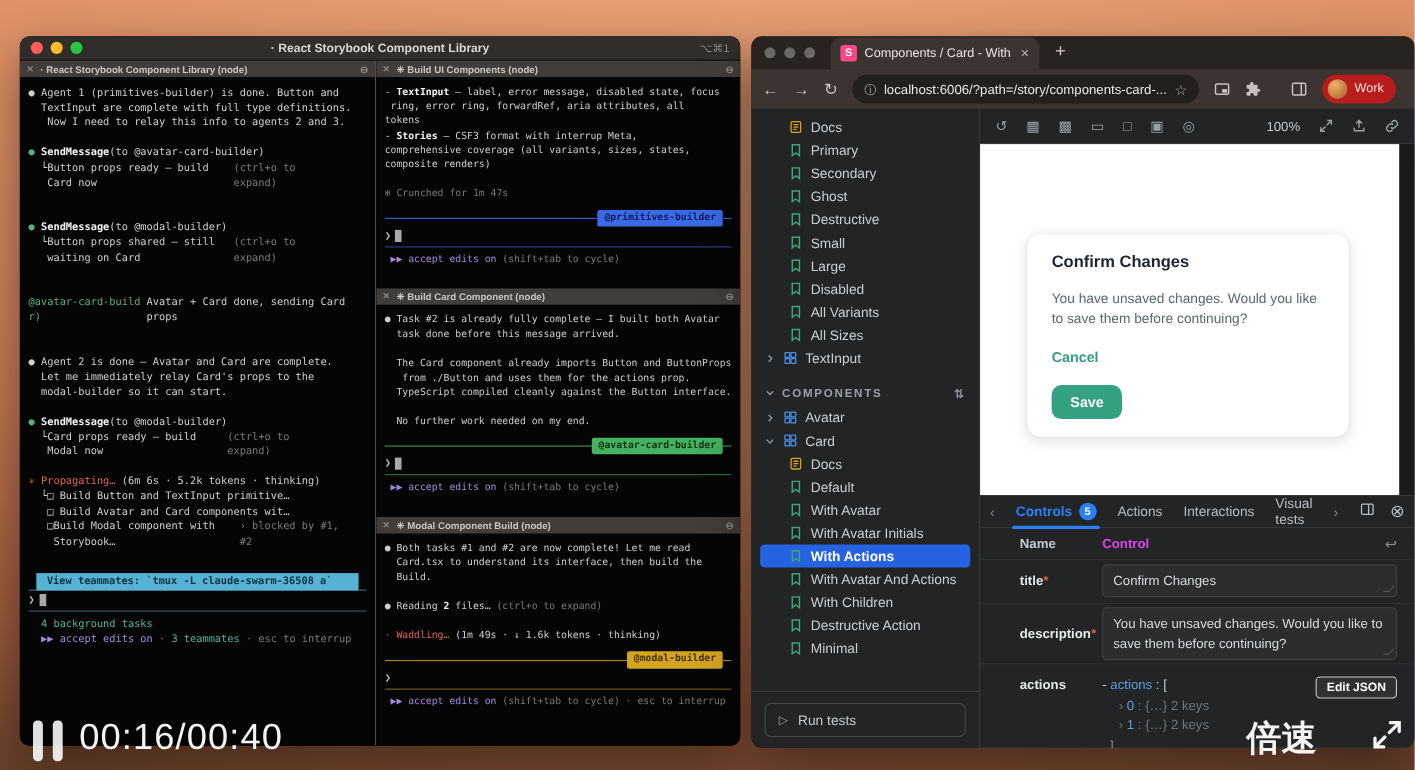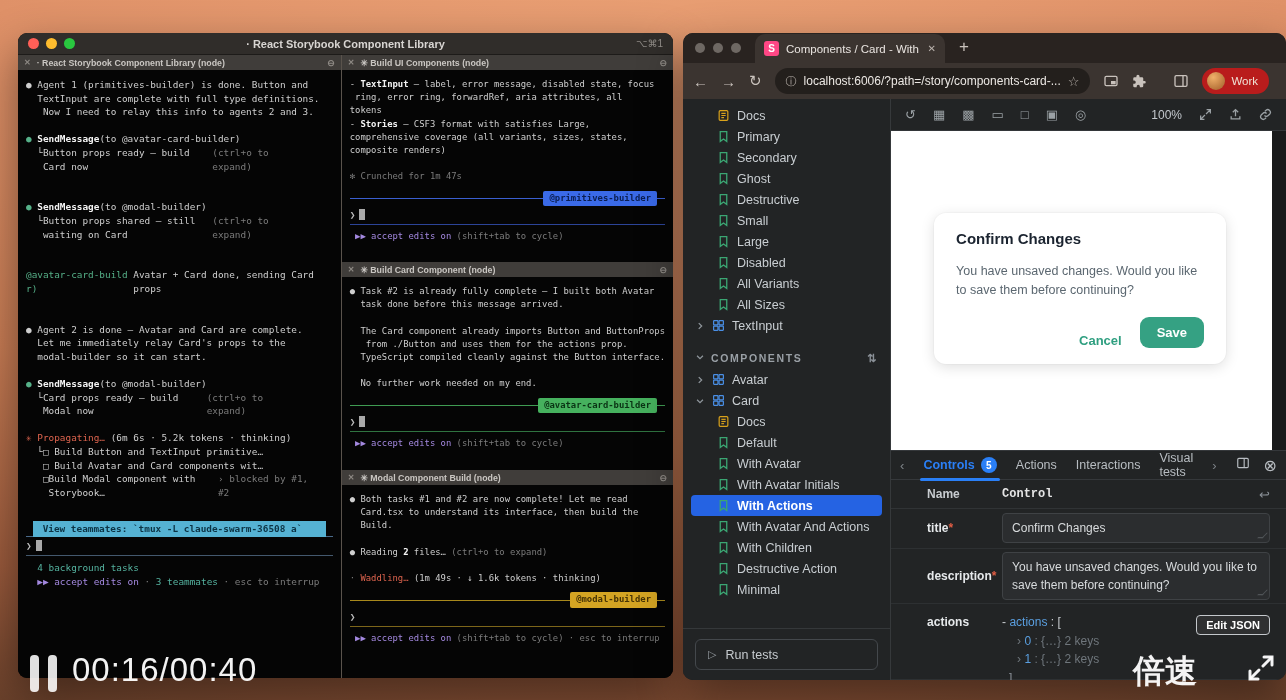--- a/index.html
+++ b/index.html
@@ -104,36 +104,36 @@
   .sb-toolbar { height:32px; display:flex; align-items:center; padding:0 14px; gap:17px;
     color:#9aa0a4; border-bottom:1px solid #333639; font-size:13px; }
   .sbt-ic { font-size:13px; color:#9aa0a4; display:flex; align-items:center; }
   .sbt-zoom { margin-left:auto; font-size:12px; color:#c3c8cd; }
   .sb-canvas { flex:1; position:relative; background:#191a1b; }
   .canvas-white { position:absolute; left:0; top:0; right:14px; bottom:0; background:#fff; }
   .modal-card { position:absolute; left:43px; top:82px; width:292px; background:#fff; border-radius:12px;
     box-shadow:0 3px 14px rgba(0,0,0,.13), 0 0 0 1px rgba(0,0,0,.02); padding:17px 22px 16px 22px; }
   .modal-title { font-size:15px; font-weight:bold; color:#1b2430; }
   .modal-desc { margin-top:15px; font-size:12.5px; color:#5b6770; line-height:1.55; }
-  .modal-actions { margin-top:16px; display:flex; justify-content:flex-end; align-items:flex-end; gap:18px; }
+  .modal-actions { margin-top:16px; display:flex; justify-content:flex-end; align-items:flex-start; gap:18px;flex-direction:column; }
   .btn-cancel { color:#2f9f80; font-weight:bold; font-size:13px; }
   .btn-save { background:#35a183; color:#fff; font-weight:bold; font-size:13px; padding:8px 17px; border-radius:9px; }
 
   .sb-panel { height:230px; border-top:1px solid #35383b; display:flex; flex-direction:column; }
   .panel-tabs { height:29px; display:flex; align-items:center; padding:0 9px; gap:19px; border-bottom:1px solid #35383b; }
   .ptab { font-size:12.5px; color:#b8bdc2; position:relative; display:flex; align-items:center; gap:6px; }
   .ptab.active { color:#2a7ff6; font-weight:bold; }
   .ptab.active::after { content:""; position:absolute; left:-3px; right:-3px; bottom:-8px; height:3px; background:#2a7ff6; border-radius:2px; }
   .ptab-badge { width:16px; height:16px; border-radius:50%; background:#2a7ff6; color:#fff; font-size:10px;
     font-weight:bold; display:flex; align-items:center; justify-content:center; }
   .ptab-chev { color:#7d8287; font-size:13px; }
   .panel-right { margin-left:auto; display:flex; align-items:center; gap:14px; color:#b8bdc2; }
   .panel-head { height:30px; display:flex; align-items:center; padding:0 16px; border-bottom:1px solid #303335; }
   .ph-name { width:95px; font-size:12px; font-weight:bold; color:#c8ccd0; padding-left:20px; }
-  .ph-ctrl { flex:1; font-size:12px; font-weight:bold; color:#e5e5e5;font-family:Liberation Mono, monospace; }
+  .ph-ctrl { flex:1; font-size:12px; font-weight:bold; color:#d946ef; }
   .ph-reset { color:#8a9097; font-size:13px; }
   .ctl-row { display:flex; padding:0 16px; border-bottom:1px solid #2d3032; align-items:center; }
   .ctl-name { width:95px; font-size:12px; font-weight:bold; color:#e6e9eb; padding-left:20px; flex:none; }
   .req { color:#e05d44; }
   .ctl-box { flex:1; background:#2b2d2f; border:1px solid #3f4245; border-radius:4px; padding:5px 9px;
     font-size:12px; color:#d8dbdd; line-height:1.5; position:relative; }
   .ctl-box::after { content:""; position:absolute; right:2px; bottom:2px; width:7px; height:7px;
     border-right:2px solid #5a5e62; border-bottom:2px solid #5a5e62; transform:skew(-45deg) scale(.6); opacity:.8; }
   .row-title { height:41px; }
   .row-desc { height:57px; }
@@ -232,21 +232,21 @@
         <div class="pane-header">
           <span class="ph-x">✕</span>
           <span>✳ Build UI Components (node)</span>
           <span class="ph-min">⊖</span>
         </div>
         <div class="pane-content fs-right">
           <div>
               <div class="tl"><span class="c-w">- </span><span class="c-b">TextInput</span><span class="c-w"> — label, error message, disabled state, focus</span></div>
               <div class="tl"><span class="c-w"> ring, error ring, forwardRef, aria attributes, all</span></div>
               <div class="tl"><span class="c-w">tokens</span></div>
-              <div class="tl"><span class="c-w">- </span><span class="c-b">Stories</span><span class="c-w"> — CSF3 format with satisfies Large,</span></div>
+              <div class="tl"><span class="c-w">- </span><span class="c-b">Stories</span><span class="c-w"> — CSF3 format with interrup Meta,</span></div>
               <div class="tl"><span class="c-w">comprehensive coverage (all variants, sizes, states,</span></div>
               <div class="tl"><span class="c-w">composite renders)</span></div>
               <div class="tl">&nbsp;</div>
               <div class="tl"><span class="c-dim">✻ Crunched for 1m 47s</span></div>
             </div>
           <div class="badge-row">
             <span class="bline" style="background:#3a5fd0"></span>
             <span class="tbadge" style="background:#3a6ae8;color:#0a1e52">@primitives-builder</span>
             <span class="btail" style="background:#3a5fd0"></span>
           </div>

